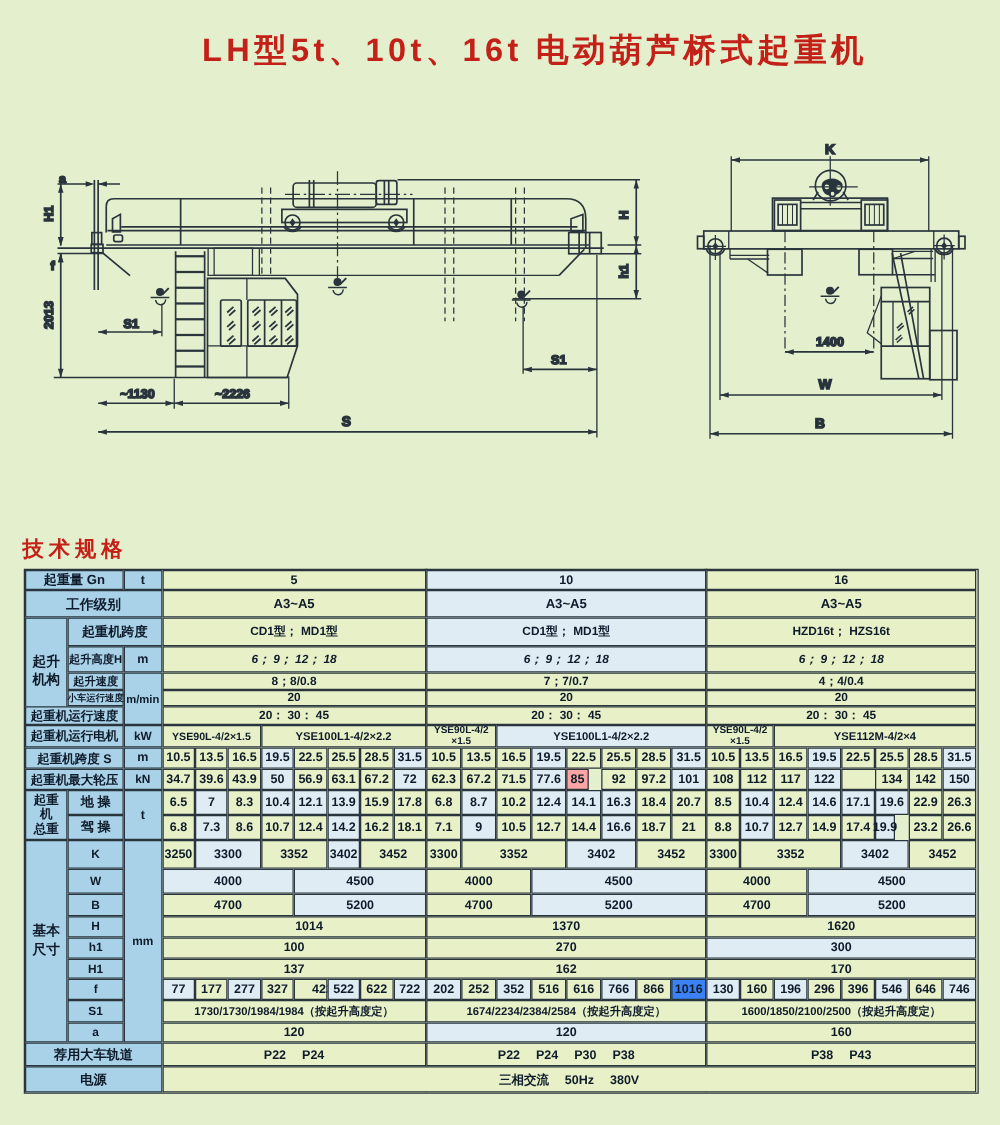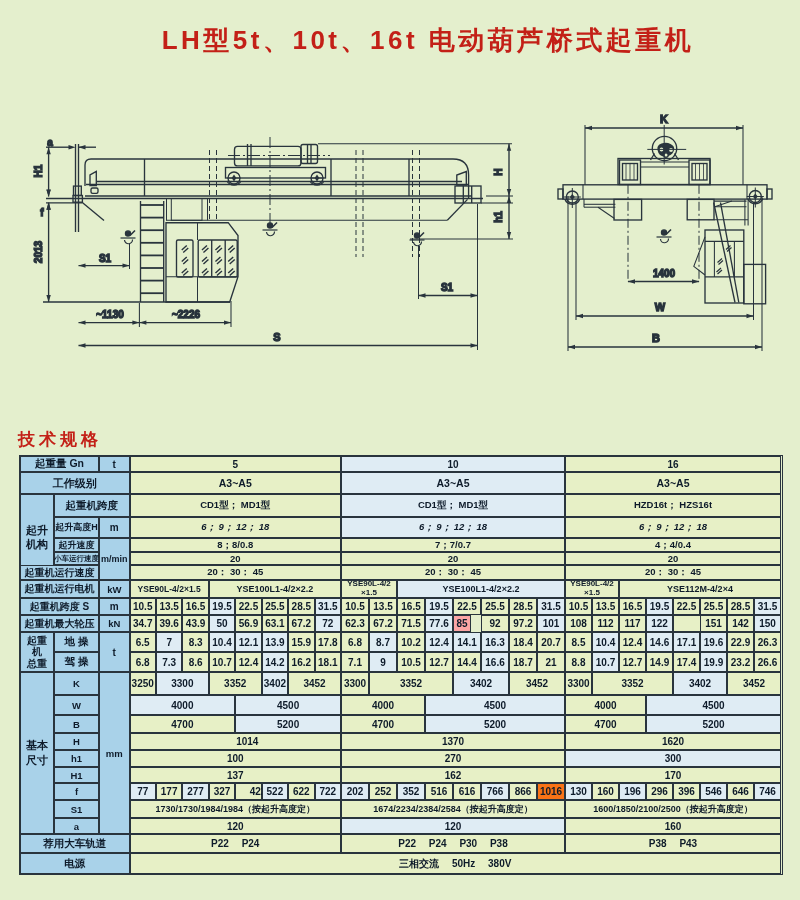--- a/index.html
+++ b/index.html
@@ -349,21 +349,21 @@
 <div class="c" style="left:425px;top:615px;width:28px;height:17px;background:#dfecf4;font-size:10px;">77.6</div>
 <div class="c" style="left:453px;top:615px;width:18px;height:17px;background:#fca5a5;font-size:10px;">85</div>
 <div class="c" style="left:481px;top:615px;width:28px;height:17px;background:#e7f0c6;font-size:10px;">92</div>
 <div class="c" style="left:509px;top:615px;width:28px;height:17px;background:#e7f0c6;font-size:10px;">97.2</div>
 <div class="c" style="left:537px;top:615px;width:28px;height:17px;background:#dfecf4;font-size:10px;">101</div>
 <div class="c" style="left:565px;top:615px;width:27px;height:17px;background:#e7f0c6;font-size:10px;">108</div>
 <div class="c" style="left:592px;top:615px;width:27px;height:17px;background:#e7f0c6;font-size:10px;">112</div>
 <div class="c" style="left:619px;top:615px;width:27px;height:17px;background:#e7f0c6;font-size:10px;">117</div>
 <div class="c" style="left:646px;top:615px;width:27px;height:17px;background:#dfecf4;font-size:10px;">122</div>
 <div class="c" style="left:673px;top:615px;width:27px;height:17px;background:#e7f0c6;font-size:10px;padding-left:46px;">128</div>
-<div class="c" style="left:700px;top:615px;width:27px;height:17px;background:#e7f0c6;font-size:10px;">151</div>
+<div class="c" style="left:700px;top:615px;width:27px;height:17px;background:#e7f0c6;font-size:10px;">134</div>
 <div class="c" style="left:727px;top:615px;width:27px;height:17px;background:#e7f0c6;font-size:10px;">142</div>
 <div class="c" style="left:754px;top:615px;width:27px;height:17px;background:#dfecf4;font-size:10px;">150</div>
 <div class="c" style="left:20px;top:632px;width:34px;height:40px;background:#a9d2e9;font-size:10px;line-height:1.15;">起重<br>机<br>总重</div>
 <div class="c" style="left:54px;top:632px;width:45px;height:20px;background:#a9d2e9;font-size:10.5px;">地 操</div>
 <div class="c" style="left:54px;top:652px;width:45px;height:20px;background:#a9d2e9;font-size:10.5px;">驾 操</div>
 <div class="c" style="left:99px;top:632px;width:30.5px;height:40px;background:#a9d2e9;font-size:10px;">t</div>
 <div class="c" style="left:129.5px;top:632px;width:26.4375px;height:20px;background:#e7f0c6;font-size:10px;">6.5</div>
 <div class="c" style="left:129.5px;top:652px;width:26.4375px;height:20px;background:#e7f0c6;font-size:10px;">6.8</div>
 <div class="c" style="left:155.938px;top:632px;width:26.4375px;height:20px;background:#dfecf4;font-size:10px;">7</div>
 <div class="c" style="left:155.938px;top:652px;width:26.4375px;height:20px;background:#dfecf4;font-size:10px;">7.3</div>
@@ -399,21 +399,21 @@
 <div class="c" style="left:565px;top:652px;width:27px;height:20px;background:#e7f0c6;font-size:10px;">8.8</div>
 <div class="c" style="left:592px;top:632px;width:27px;height:20px;background:#dfecf4;font-size:10px;">10.4</div>
 <div class="c" style="left:592px;top:652px;width:27px;height:20px;background:#dfecf4;font-size:10px;">10.7</div>
 <div class="c" style="left:619px;top:632px;width:27px;height:20px;background:#e7f0c6;font-size:10px;">12.4</div>
 <div class="c" style="left:619px;top:652px;width:27px;height:20px;background:#e7f0c6;font-size:10px;">12.7</div>
 <div class="c" style="left:646px;top:632px;width:27px;height:20px;background:#dfecf4;font-size:10px;">14.6</div>
 <div class="c" style="left:646px;top:652px;width:27px;height:20px;background:#e7f0c6;font-size:10px;">14.9</div>
 <div class="c" style="left:673px;top:632px;width:27px;height:20px;background:#dfecf4;font-size:10px;">17.1</div>
 <div class="c" style="left:673px;top:652px;width:27px;height:20px;background:#e7f0c6;font-size:10px;">17.4</div>
 <div class="c" style="left:700px;top:632px;width:27px;height:20px;background:#dfecf4;font-size:10px;">19.6</div>
-<div class="c" style="left:700px;top:652px;width:27px;height:20px;background:#dfecf4;font-size:10px;">19.9</div>
+<div class="c" style="left:700px;top:652px;width:16px;height:20px;background:#dfecf4;font-size:10px;">19.9</div>
 <div class="c" style="left:727px;top:632px;width:27px;height:20px;background:#e7f0c6;font-size:10px;">22.9</div>
 <div class="c" style="left:727px;top:652px;width:27px;height:20px;background:#e7f0c6;font-size:10px;">23.2</div>
 <div class="c" style="left:754px;top:632px;width:27px;height:20px;background:#e7f0c6;font-size:10px;">26.3</div>
 <div class="c" style="left:754px;top:652px;width:27px;height:20px;background:#e7f0c6;font-size:10px;">26.6</div>
 <div class="c" style="left:20px;top:672px;width:34px;height:162px;background:#a9d2e9;font-size:11px;line-height:1.35;">基本<br>尺寸</div>
 <div class="c" style="left:54px;top:672px;width:45px;height:23px;background:#a9d2e9;font-size:9.5px;">K</div>
 <div class="c" style="left:54px;top:695px;width:45px;height:20px;background:#a9d2e9;font-size:9.5px;">W</div>
 <div class="c" style="left:54px;top:715px;width:45px;height:18px;background:#a9d2e9;font-size:9.5px;">B</div>
 <div class="c" style="left:54px;top:733px;width:45px;height:17px;background:#a9d2e9;font-size:9.5px;">H</div>
 <div class="c" style="left:54px;top:750px;width:45px;height:17px;background:#a9d2e9;font-size:9.5px;">h1</div>
@@ -464,21 +464,21 @@
 <div class="c" style="left:261.688px;top:783px;width:26.4375px;height:17px;background:#dfecf4;font-size:10px;">522</div>
 <div class="c" style="left:288.125px;top:783px;width:26.4375px;height:17px;background:#e7f0c6;font-size:10px;">622</div>
 <div class="c" style="left:314.562px;top:783px;width:26.4375px;height:17px;background:#dfecf4;font-size:10px;">722</div>
 <div class="c" style="left:341px;top:783px;width:28px;height:17px;background:#dfecf4;font-size:10px;">202</div>
 <div class="c" style="left:369px;top:783px;width:28px;height:17px;background:#e7f0c6;font-size:10px;">252</div>
 <div class="c" style="left:397px;top:783px;width:28px;height:17px;background:#dfecf4;font-size:10px;">352</div>
 <div class="c" style="left:425px;top:783px;width:28px;height:17px;background:#e7f0c6;font-size:10px;">516</div>
 <div class="c" style="left:453px;top:783px;width:28px;height:17px;background:#e7f0c6;font-size:10px;">616</div>
 <div class="c" style="left:481px;top:783px;width:28px;height:17px;background:#dfecf4;font-size:10px;">766</div>
 <div class="c" style="left:509px;top:783px;width:28px;height:17px;background:#e7f0c6;font-size:10px;">866</div>
-<div class="c" style="left:537px;top:783px;width:28px;height:17px;background:#f97316;font-size:10px;">1016</div>
+<div class="c" style="left:537px;top:783px;width:28px;height:17px;background:#3b82f6;font-size:10px;">1016</div>
 <div class="c" style="left:565px;top:783px;width:27px;height:17px;background:#dfecf4;font-size:10px;">130</div>
 <div class="c" style="left:592px;top:783px;width:27px;height:17px;background:#e7f0c6;font-size:10px;">160</div>
 <div class="c" style="left:619px;top:783px;width:27px;height:17px;background:#dfecf4;font-size:10px;">196</div>
 <div class="c" style="left:646px;top:783px;width:27px;height:17px;background:#e7f0c6;font-size:10px;">296</div>
 <div class="c" style="left:673px;top:783px;width:27px;height:17px;background:#e7f0c6;font-size:10px;">396</div>
 <div class="c" style="left:700px;top:783px;width:27px;height:17px;background:#dfecf4;font-size:10px;">546</div>
 <div class="c" style="left:727px;top:783px;width:27px;height:17px;background:#e7f0c6;font-size:10px;">646</div>
 <div class="c" style="left:754px;top:783px;width:27px;height:17px;background:#dfecf4;font-size:10px;">746</div>
 <div class="c" style="left:129.5px;top:800px;width:211.5px;height:18px;background:#e7f0c6;font-size:9px;">1730/1730/1984/1984（按起升高度定）</div>
 <div class="c" style="left:341px;top:800px;width:224px;height:18px;background:#e7f0c6;font-size:9px;">1674/2234/2384/2584（按起升高度定）</div>

